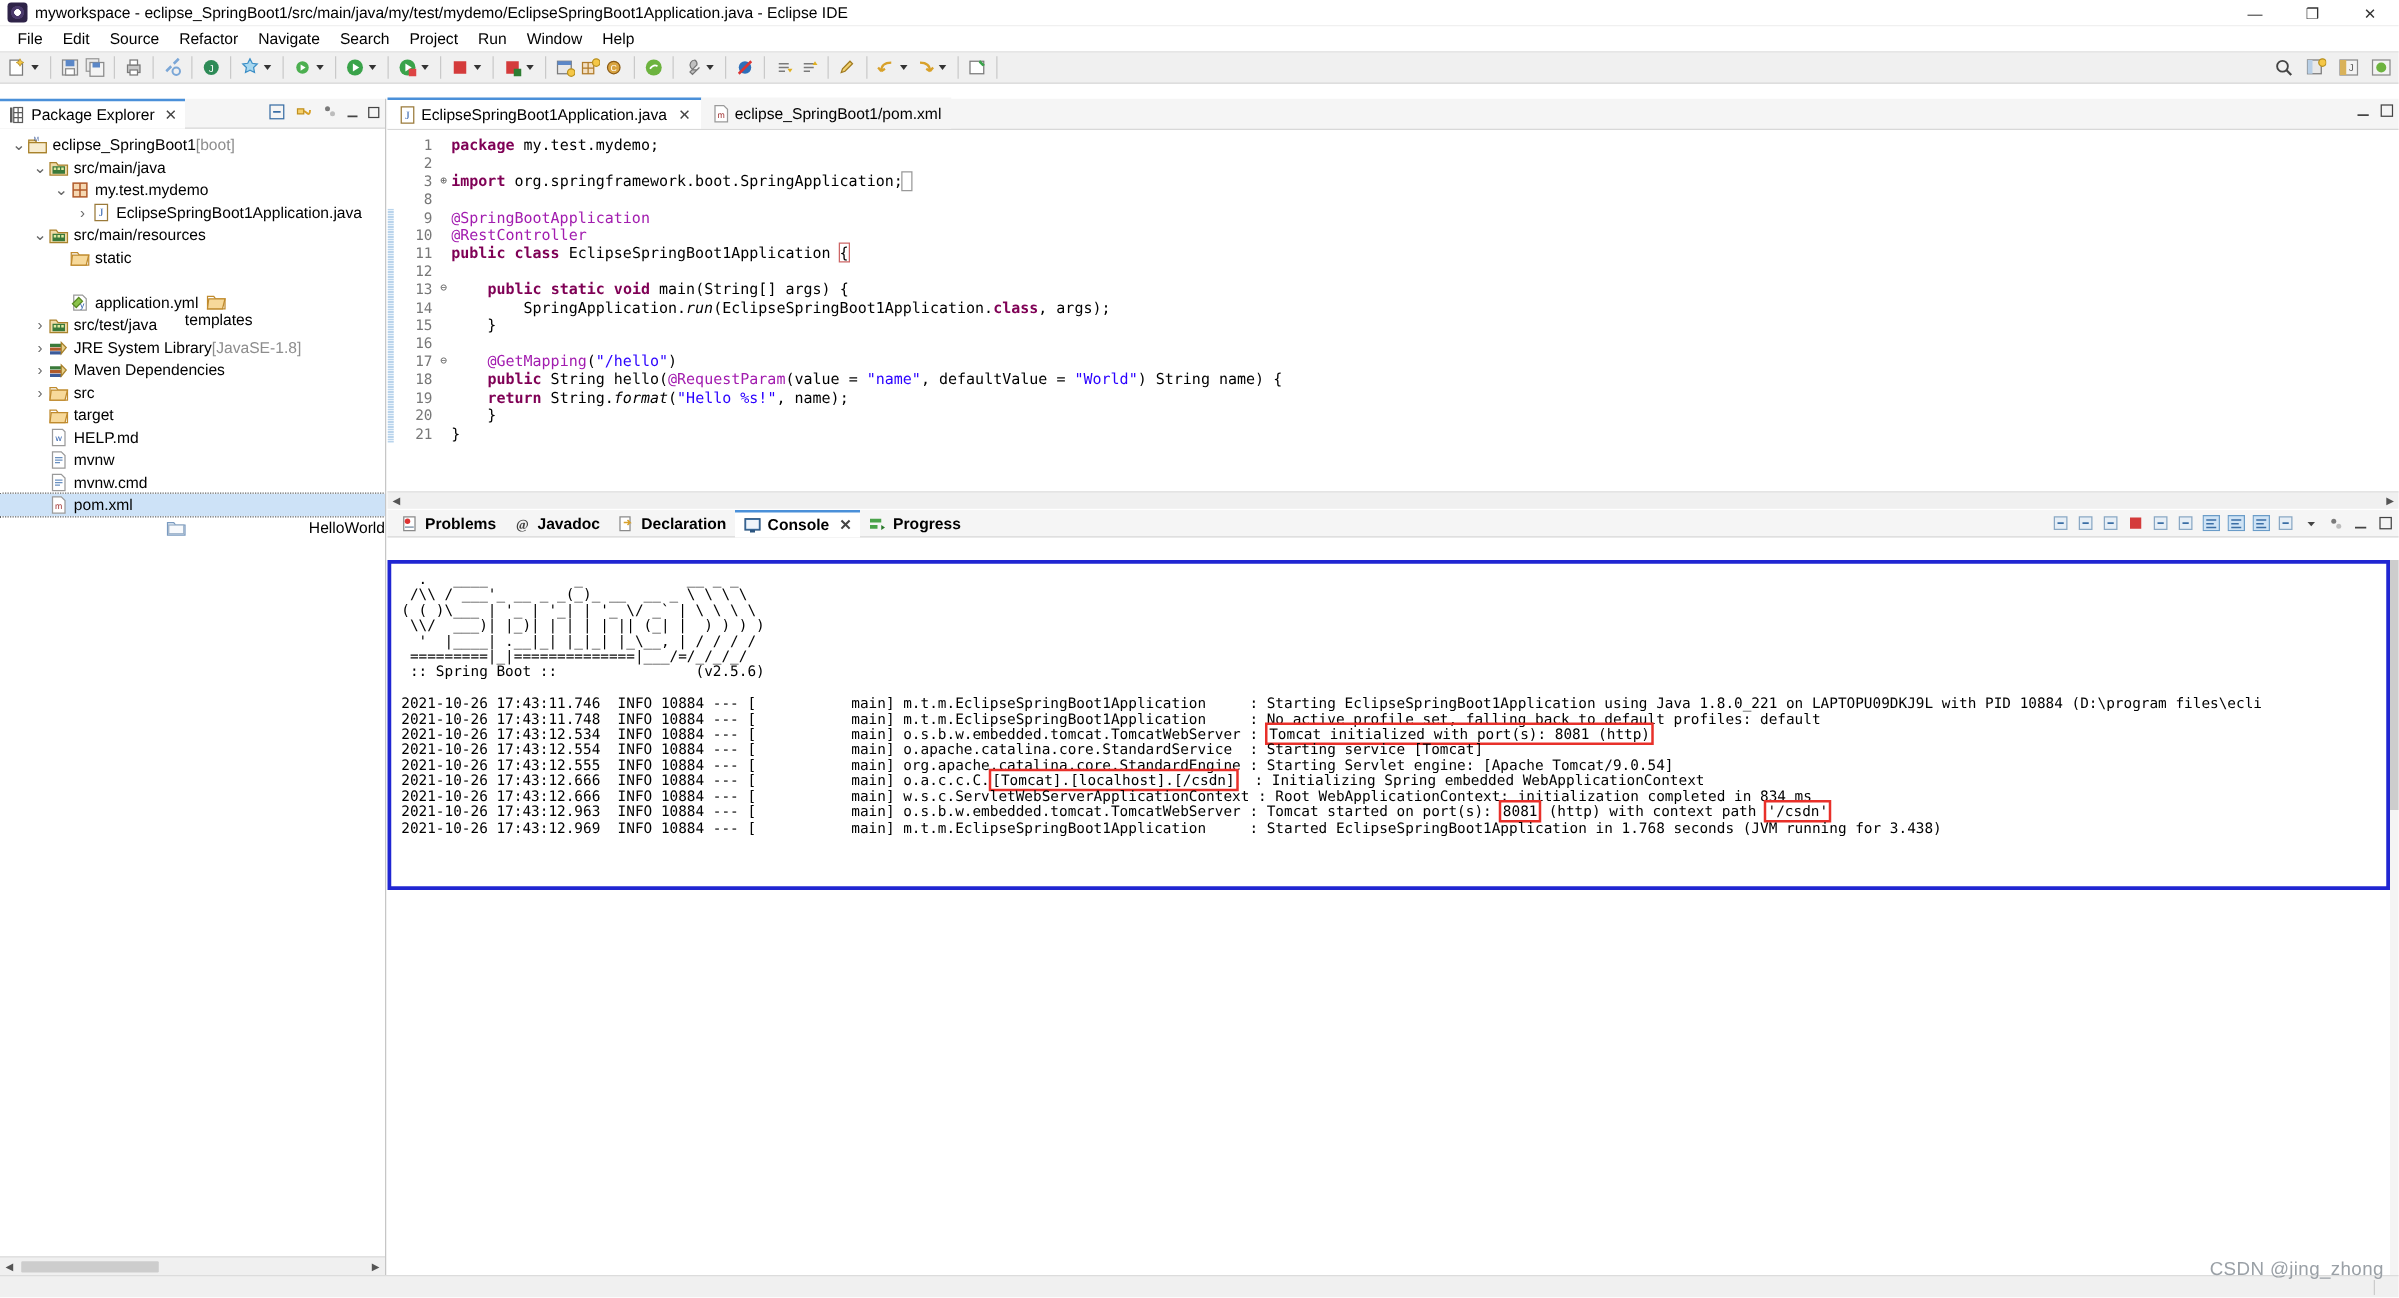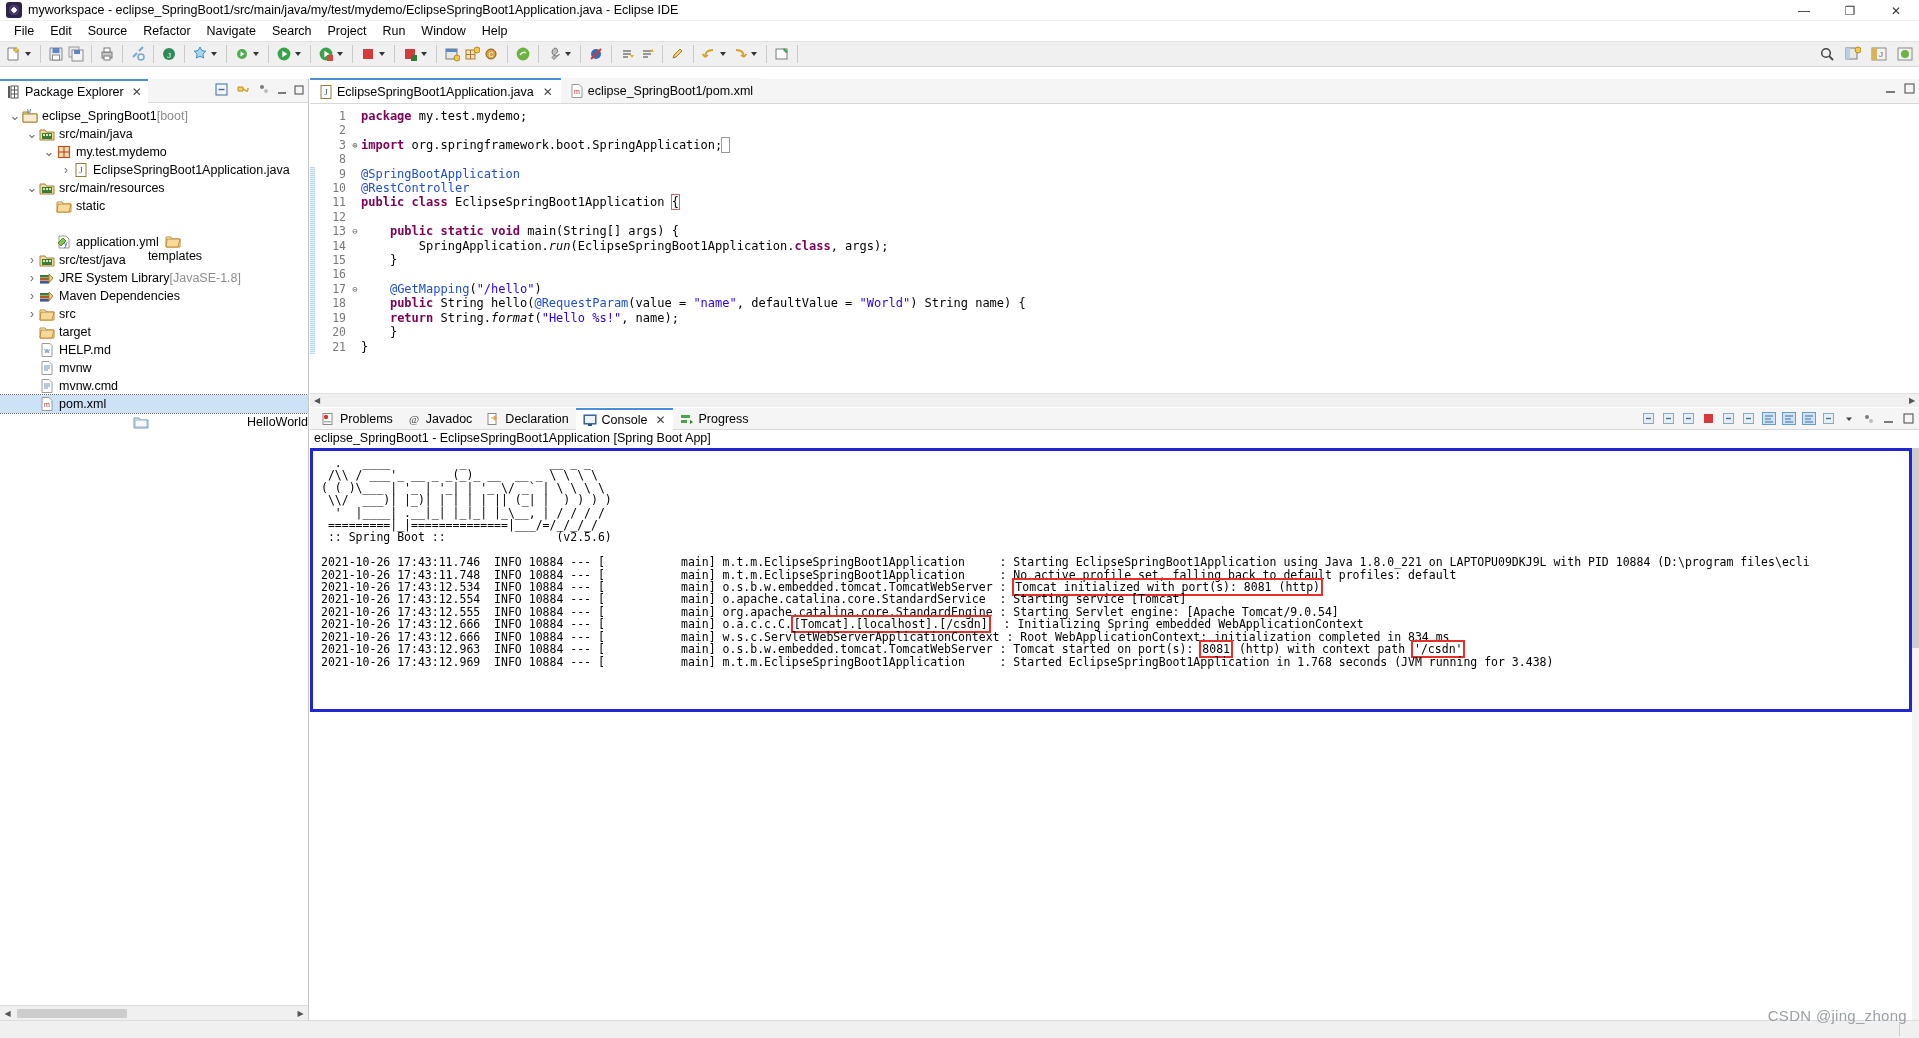--- a/index.html
+++ b/index.html
@@ -88,32 +88,32 @@
   #gutter { width:34px; text-align:right; padding-right:3px; padding-top:4px;
             color:#787878; font-size:11.5px; line-height:14.4px; flex:none; }
   #foldcol { width:12px; padding-top:4px; flex:none; position:relative; }
   .foldmark { height:14.4px; display:flex; align-items:center; justify-content:center;
               font-size:9px; color:#5f5f5f;}
   #annocol { width:5px; flex:none; position:relative; }
   #code { flex:1; padding-top:4px; font-size:12px; line-height:14.4px; white-space:pre;
           overflow:hidden; }
   .kw { color:#7f0055; font-weight:bold; }
   .str { color:#2a00ff; }
-  .ann { color:#1d4ed8; }
+  .ann { color:#a21caf; }
   .it { font-style:italic; }
   #edhscroll { position:absolute; left:0; right:0; bottom:0; height:14px; background:#f0f0f0;
                border-top:1px solid #e0e0e0; display:flex; align-items:center;}
   #edhscroll .arrow { width:14px;height:14px;display:flex;align-items:center;justify-content:center;
                       font-size:8px;color:#555;}
 
   
   #consolearea { position:absolute; left:310px; right:0; top:329px; bottom:0; background:#fff; }
   #cstabrow { height:22px; background:#f5f5f5; display:flex; align-items:center;
               border-bottom:1px solid #d8d8d8; position:relative; padding-left:4px;}
-  .cstab { display:flex; align-items:center; height:22px; padding:0 7px; font-size:12.5px; }
+  .cstab { display:flex; align-items:center; height:22px; padding:0 7px; font-size:12.5px;font-weight:bold; }
   .cstab.active { background:#fff; border-top:2px solid #4a90d9; }
   .cstab .cicon { width:14px;height:14px;margin-right:5px;flex:none;position:relative; }
   .cstab .closex { margin-left:8px;color:#444;font-size:12px;}
   #cstools { position:absolute; right:3px; display:flex; align-items:center; gap:5px;}
   #csheader { height:16px; font-size:12.5px; padding:1px 4px; white-space:nowrap;}
   #csbox { position:absolute; left:0; right:7px; top:40px; height:264px;
            border:3px solid #2026d2; background:#fff; overflow:hidden; }
   #cstext { padding:6px 0 0 8px; font-size:11.5px; line-height:12.4px; white-space:pre; }
   .hl { border:2px solid #e8302a; padding:0 1px; margin:0 -1px; }
   #csvscroll { position:absolute; right:0; top:40px; bottom:0; width:7px; background:#f4f4f4; }
@@ -756,21 +756,20 @@
               <line x1="1" y1="9" x2="10" y2="9" stroke="#444" stroke-width="1.4"></line>
             </svg>
           </span>
           <span style="width: 15px; height: 15px; display: inline-flex; align-items: center; justify-content: center;">
             <svg width="11" height="11" viewBox="0 0 11 11">
               <rect x="1" y="1" width="9" height="9" fill="none" stroke="#444"></rect>
             </svg>
           </span>
         </div>
     </div>
-    <div id="csheader">eclipse_SpringBoot1 - EclipseSpringBoot1Application [Spring Boot App]</div>
     <div id="csbox">
       <div id="cstext" class="mono">  .   ____          _            __ _ _
  /\\ / ___'_ __ _ _(_)_ __  __ _ \ \ \ \
 ( ( )\___ | '_ | '_| | '_ \/ _` | \ \ \ \
  \\/  ___)| |_)| | | | | || (_| |  ) ) ) )
   '  |____| .__|_| |_|_| |_\__, | / / / /
  =========|_|==============|___/=/_/_/_/
  :: Spring Boot ::                (v2.5.6)
 
 2021-10-26 17:43:11.746  INFO 10884 --- [           main] m.t.m.EclipseSpringBoot1Application     : Starting EclipseSpringBoot1Application using Java 1.8.0_221 on LAPTOPU09DKJ9L with PID 10884 (D:\program files\ecli

